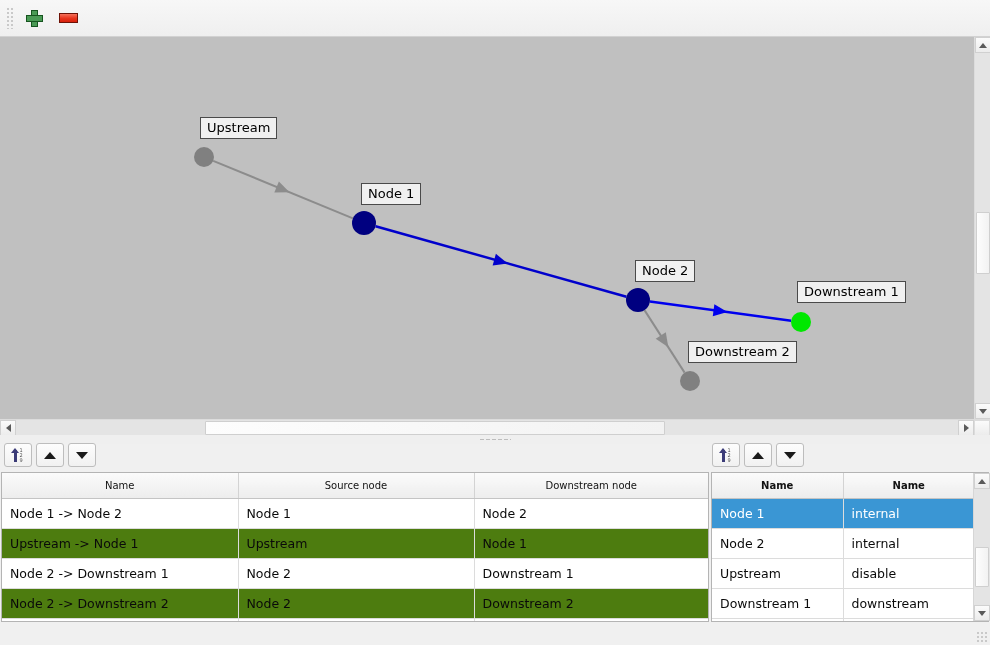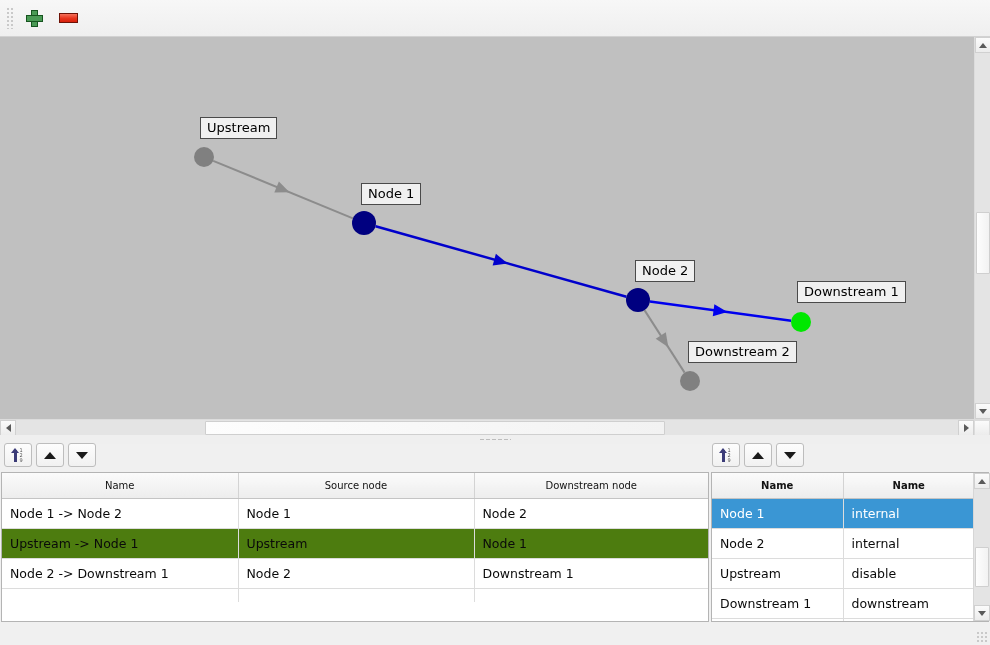--- a/index.html
+++ b/index.html
@@ -282,20 +282,25 @@
           <tr class="alt">
             <td>Upstream -&gt; Node 1</td>
             <td>Upstream</td>
             <td>Node 1</td>
           </tr>
           <tr>
             <td>Node 2 -&gt; Downstream 1</td>
             <td>Node 2</td>
             <td>Downstream 1</td>
           </tr>
+          <tr class="alt">
+            <td>Node 2 -&gt; Downstream 2</td>
+            <td>Node 2</td>
+            <td>Downstream 2</td>
+          </tr>
           <tr class="filler">
             <td></td>
             <td></td>
             <td></td>
           </tr>
         </tbody>
     </table>
   </div>
 
   <div class="btnrow" style="left:712px; top:443px;">

